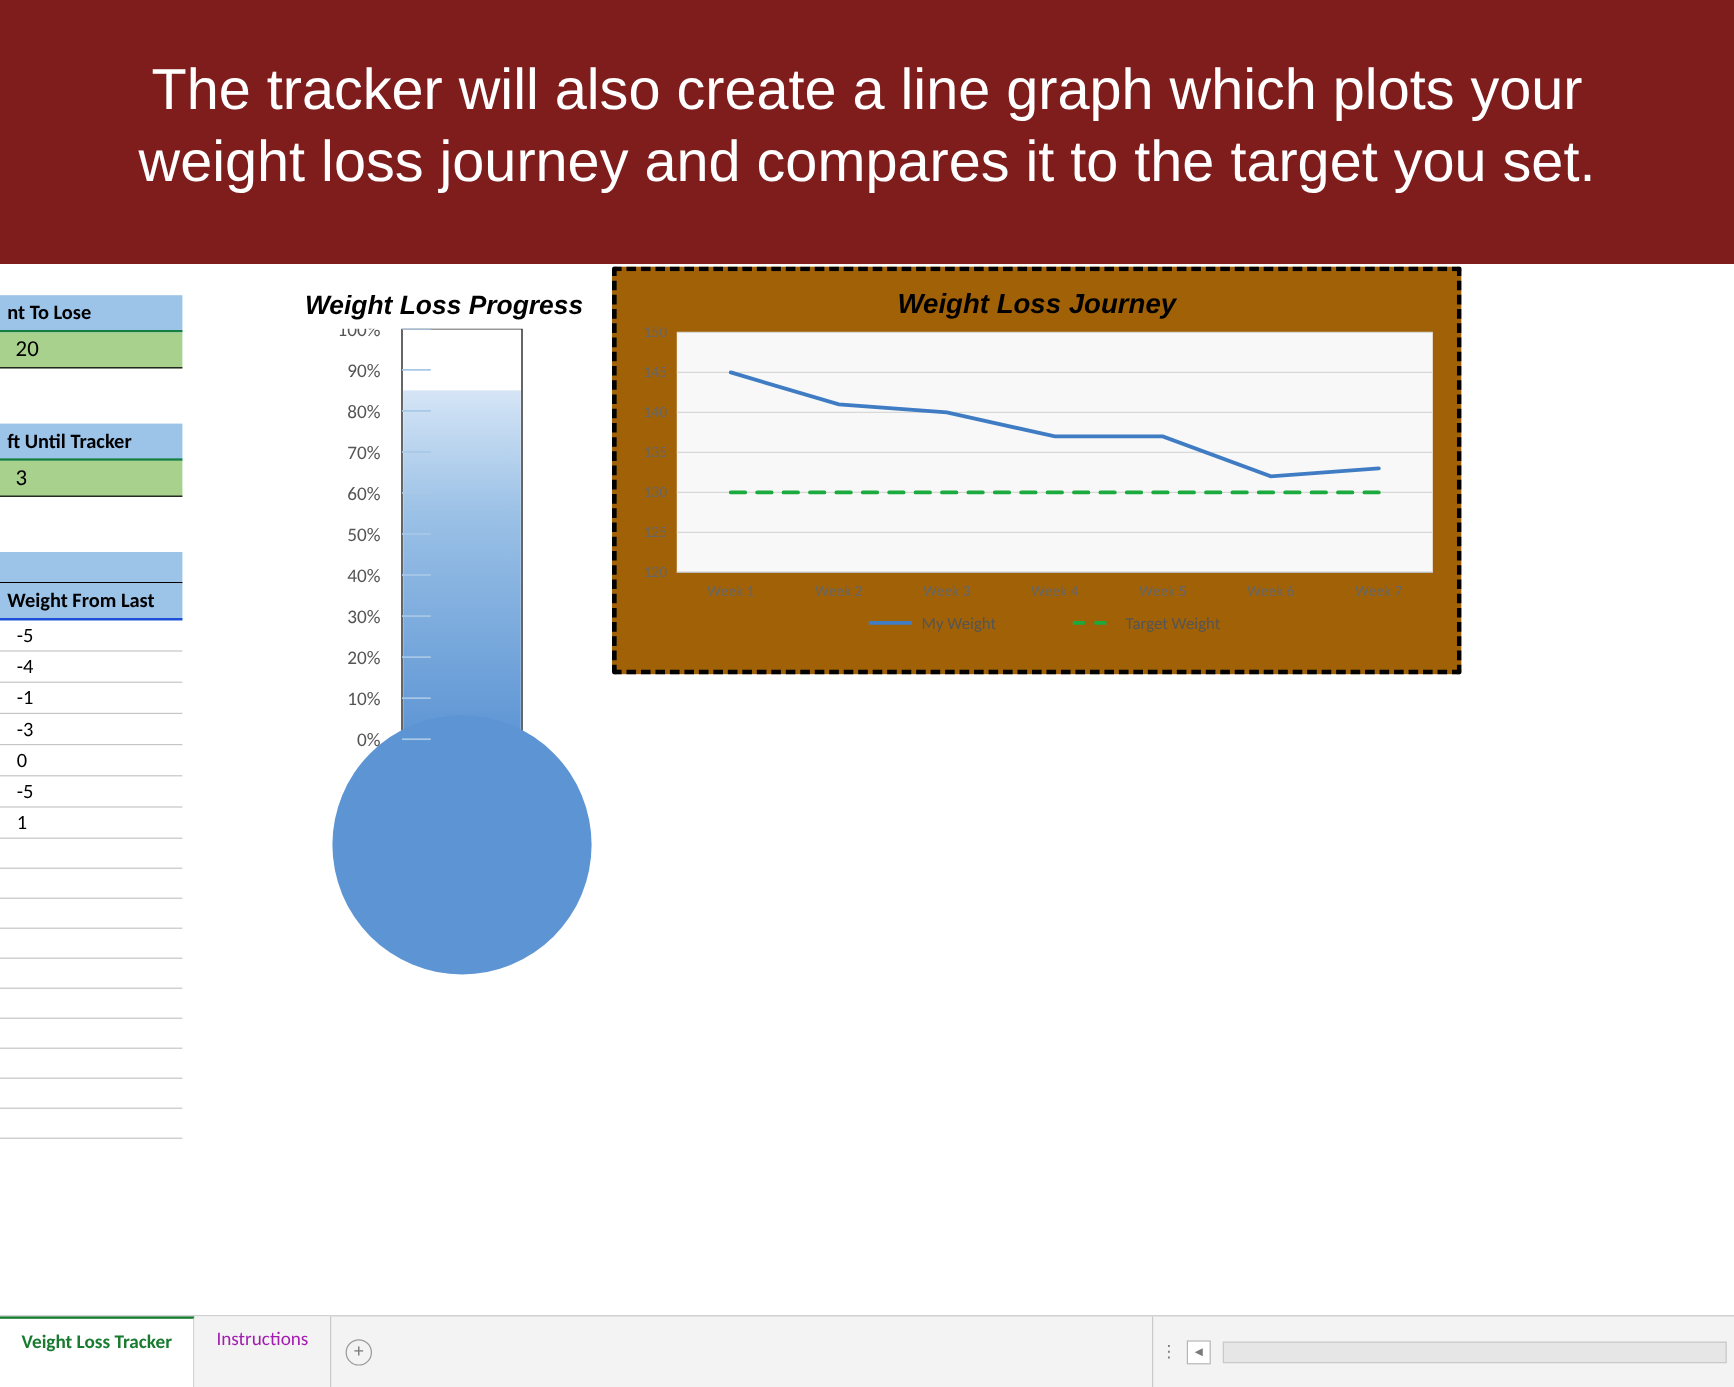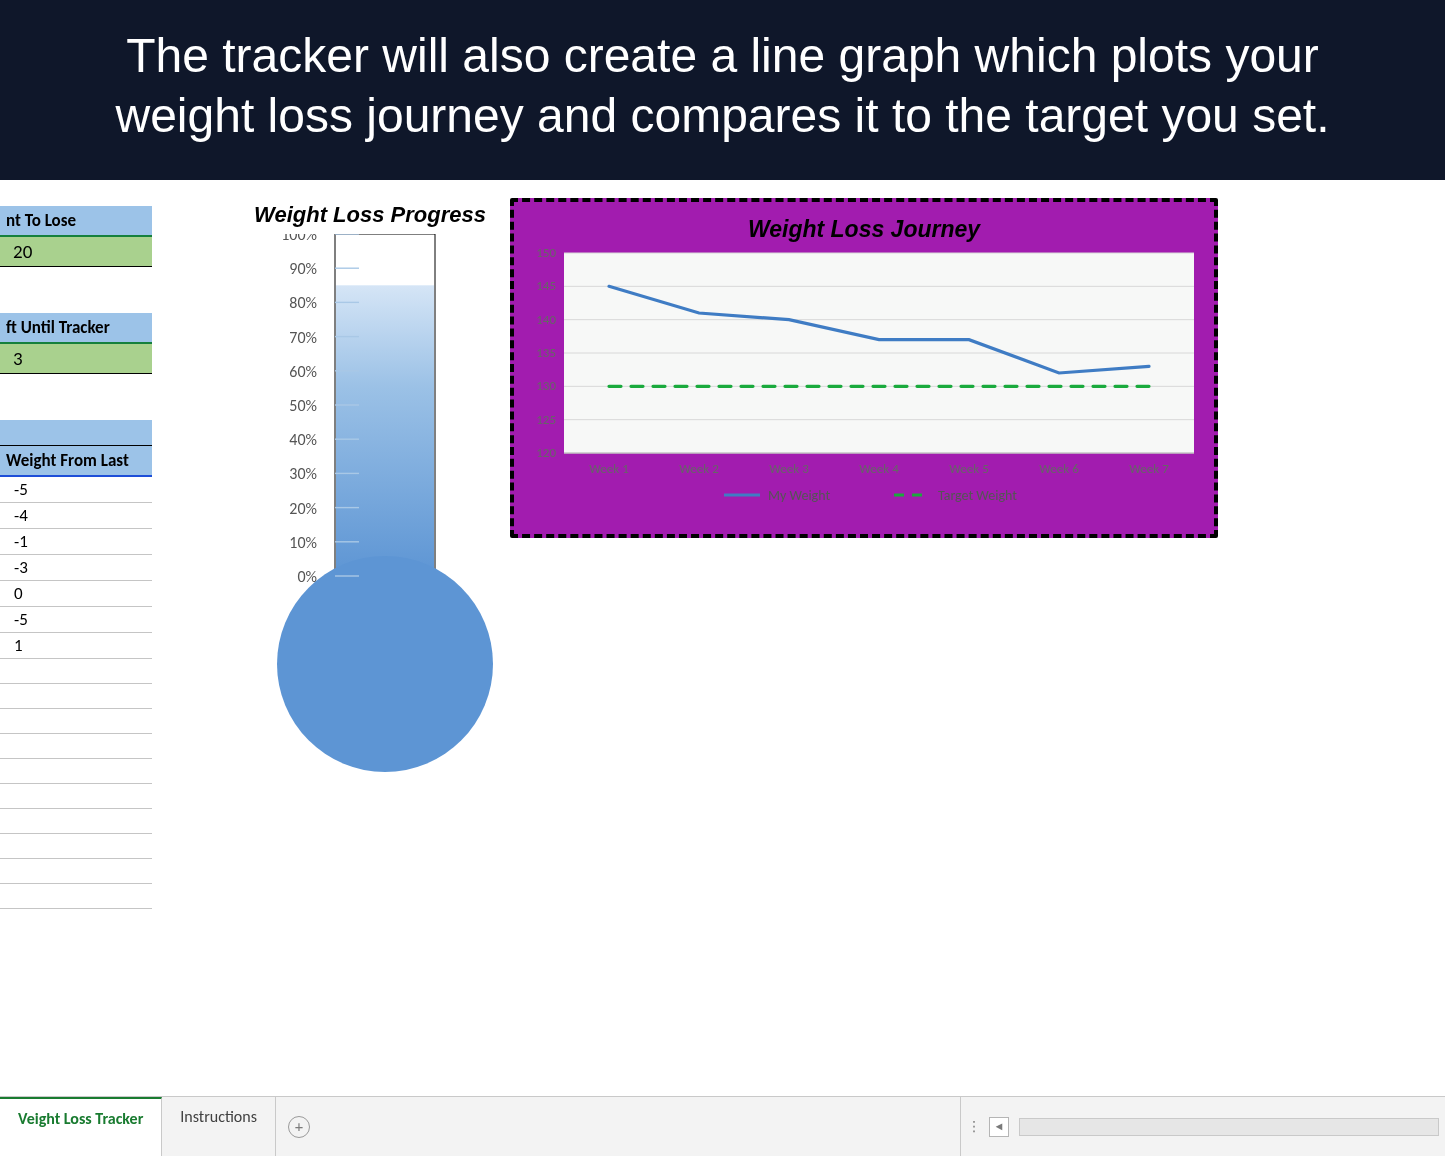--- a/index.html
+++ b/index.html
@@ -5,29 +5,29 @@
   * { box-sizing: border-box; margin: 0; padding: 0; }
   html, body {
     width: 1445px;
     height: 1156px;
     font-family: Calibri, Arial, sans-serif;
     background: #fff;
     overflow: hidden;
     position: relative;
   }
   .banner {
-    background: #0f172a;
+    background: #7f1d1d;
     color: #fff;
     font-family: "Century Gothic", "Segoe UI", sans-serif;
     font-weight: 300;
     font-size: 48px;
     line-height: 1.25;
     text-align: center;
     padding: 16px 60px 24px 60px;
-    height: 180px;
+    height: 220px;
     display: flex;
     align-items: center;
     justify-content: center;
   }
   .workspace {
     position: relative;
     height: calc(1156px - 192px - 44px);
     background: #fff;
   }
 
@@ -86,27 +86,27 @@
     font-size: 22px;
     text-align: center;
     margin-bottom: 6px;
   }
   .thermo-svg { display: block; margin: 0 auto; }
 
   
   .journey-wrap {
     position: absolute;
     left: 510px;
-    top: 18px;
+    top: 2px;
     width: 708px;
     height: 340px;
     border: 4px dashed #000;
     border-radius: 2px;
     padding: 6px 10px 6px 10px;
-    background: #a21caf;
+    background: #a16207;
   }
   .journey-title {
     font-family: "Segoe UI", Arial, sans-serif;
     font-style: italic;
     font-weight: bold;
     font-size: 23px;
     text-align: center;
     margin: 8px 0 6px 0;
   }
   .journey-svg { display: block; }
@@ -131,21 +131,21 @@
     cursor: pointer;
   }
   .tab.active {
     color: #197b30;
     font-weight: bold;
     border-top: 2px solid #197b30;
     background: #fff;
   }
   .tab.inactive {
     background: #f3f3f3;
-    color: #404040;
+    color: #a21caf;
   }
   .tab-add {
     width: 46px;
     display: flex;
     align-items: center;
     justify-content: center;
     color: #7a7a7a;
     font-size: 20px;
     cursor: pointer;
   }

